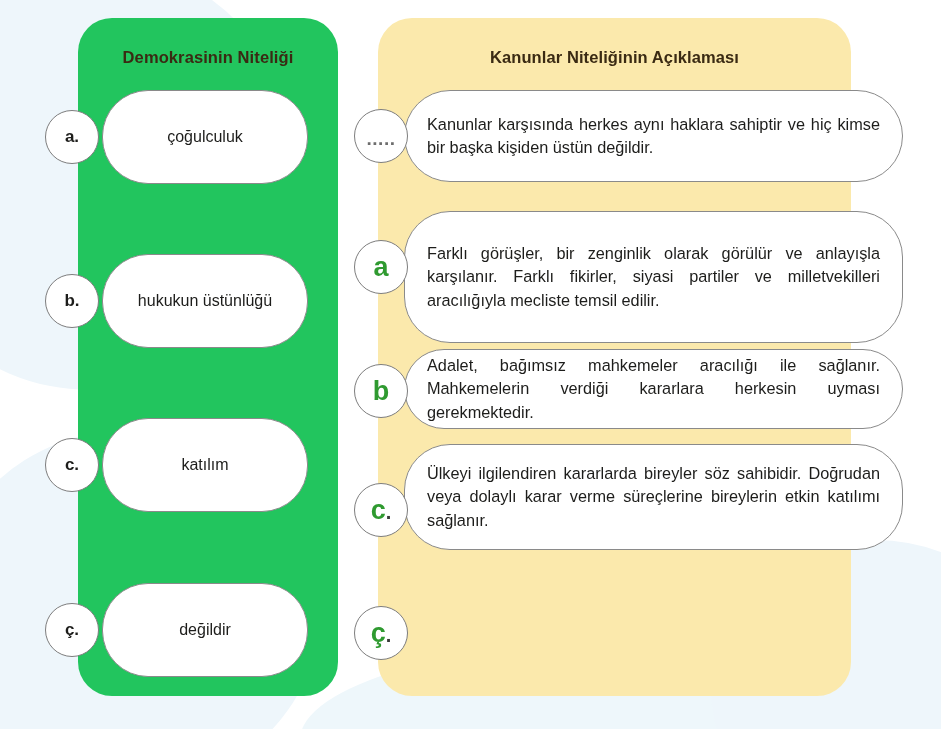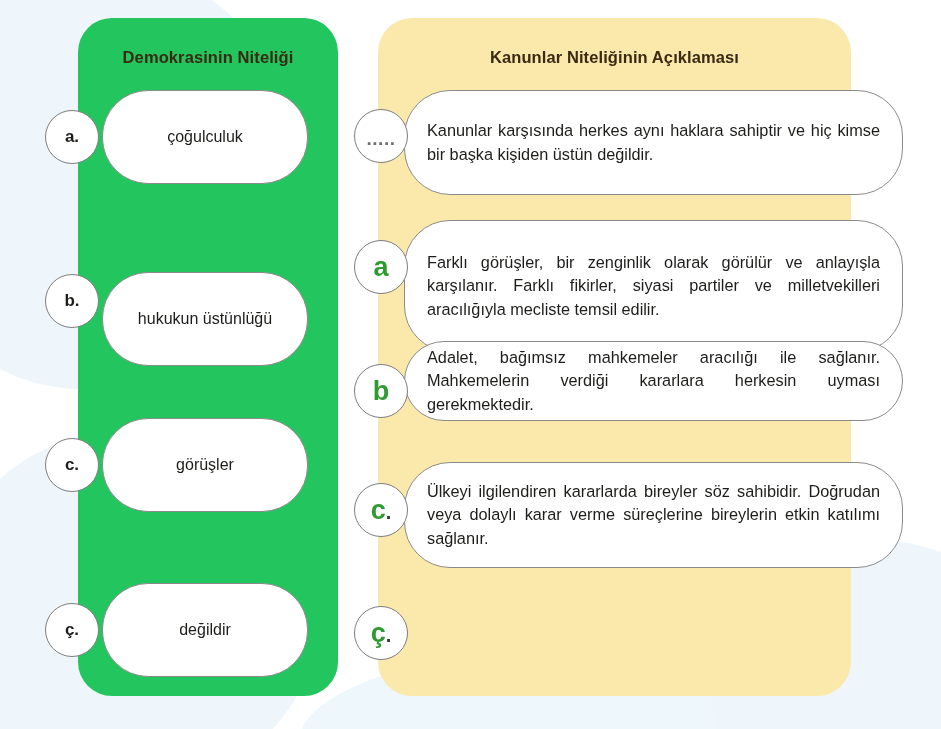--- a/index.html
+++ b/index.html
@@ -195,63 +195,63 @@
     <div class="panel-title">Kanunlar Niteliğinin Açıklaması</div>
   </div>
 
   <div class="card card-left" style="top:90px">
     <span class="card-text">çoğulculuk</span>
   </div>
   <div class="badge badge-left" style="top:110px">
     <span>a.</span>
   </div>
 
-  <div class="card card-left" style="top:272px">
+  <div class="card card-left" style="top:254px">
     <span class="card-text">hukukun üstünlüğü</span>
   </div>
   <div class="badge badge-left" style="top:274px">
     <span>b.</span>
   </div>
 
   <div class="card card-left" style="top:418px">
-    <span class="card-text">görüşler</span>
+    <span class="card-text">katılım</span>
   </div>
   <div class="badge badge-left" style="top:438px">
     <span>c.</span>
   </div>
 
   <div class="card card-left" style="top:583px">
     <span class="card-text">değildir</span>
   </div>
   <div class="badge badge-left" style="top:603px">
     <span>ç.</span>
   </div>
 
-  <div class="card card-right" style="top:90px;height:105px">
+  <div class="card card-right" style="top:90px;height:92px">
     <span class="card-text">Kanunlar karşısında herkes aynı haklara sahiptir ve hiç kimse bir başka kişiden üstün değildir.</span>
   </div>
   <div class="badge badge-right" style="top:109px">
     <span class="badge-dots">.....</span>
   </div>
 
-  <div class="card card-right" style="top:220px;height:132px">
+  <div class="card card-right" style="top:211px;height:132px">
     <span class="card-text">Farklı görüşler, bir zenginlik olarak görülür ve an­layışla karşılanır. Farklı fikirler, siyasi partiler ve milletvekilleri aracılığıyla mecliste temsil edilir.</span>
   </div>
   <div class="badge badge-right" style="top:240px">
     <span class="badge-green">a</span>
   </div>
 
-  <div class="card card-right" style="top:341px;height:80px">
+  <div class="card card-right" style="top:349px;height:80px">
     <span class="card-text">Adalet, bağımsız mahkemeler aracılığı ile sağla­nır. Mahkemelerin verdiği kararlara herkesin uy­ması gerekmektedir.</span>
   </div>
   <div class="badge badge-right" style="top:364px">
     <span class="badge-green">b</span>
   </div>
 
-  <div class="card card-right" style="top:462px;height:106px">
+  <div class="card card-right" style="top:444px;height:106px">
     <span class="card-text">Ülkeyi ilgilendiren kararlarda bireyler söz sahibidir. Doğrudan veya dolaylı karar verme süreçlerine bi­reylerin etkin katılımı sağlanır.</span>
   </div>
   <div class="badge badge-right" style="top:483px">
     <span class="badge-green"><span>c</span><span class="dot">.</span></span>
   </div>
 
   <div class="badge badge-right" style="top:606px">
     <span class="badge-green"><span>ç</span><span class="dot">.</span></span>
   </div>
 

